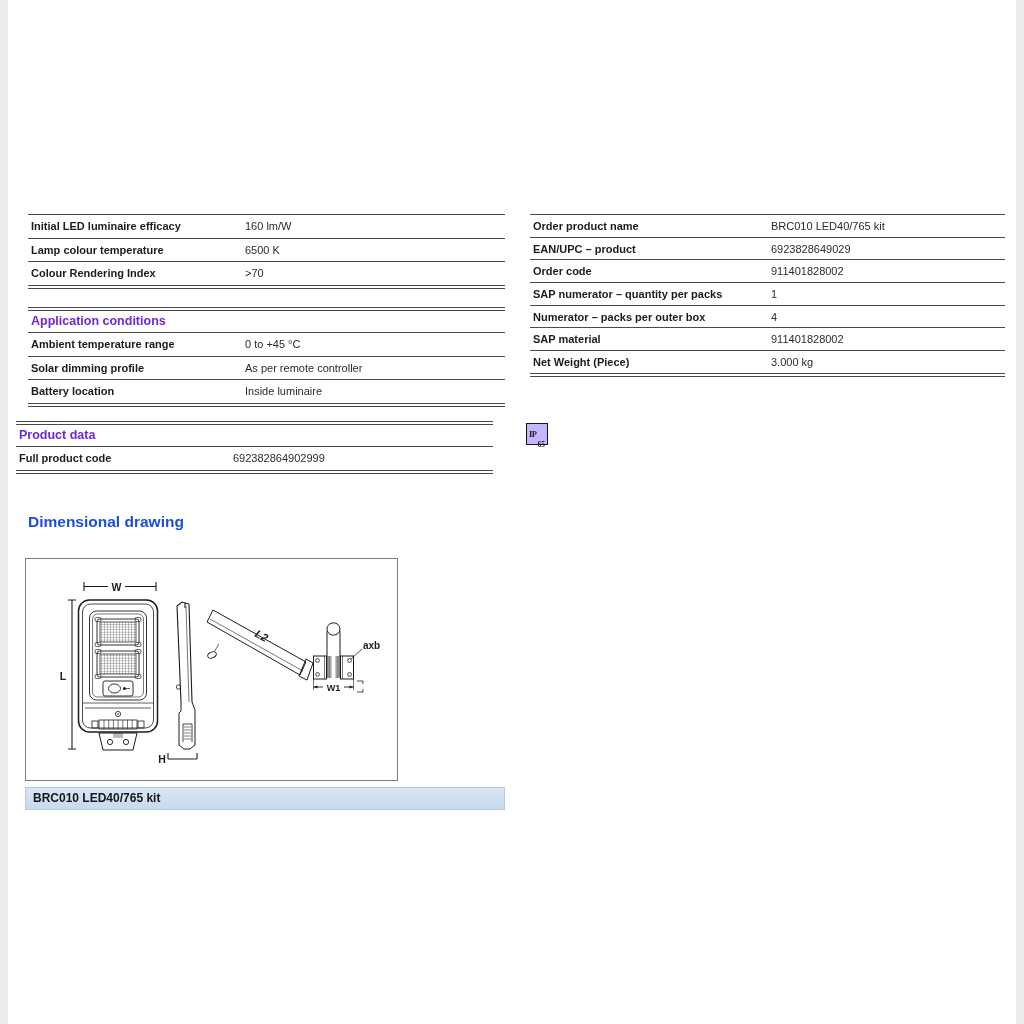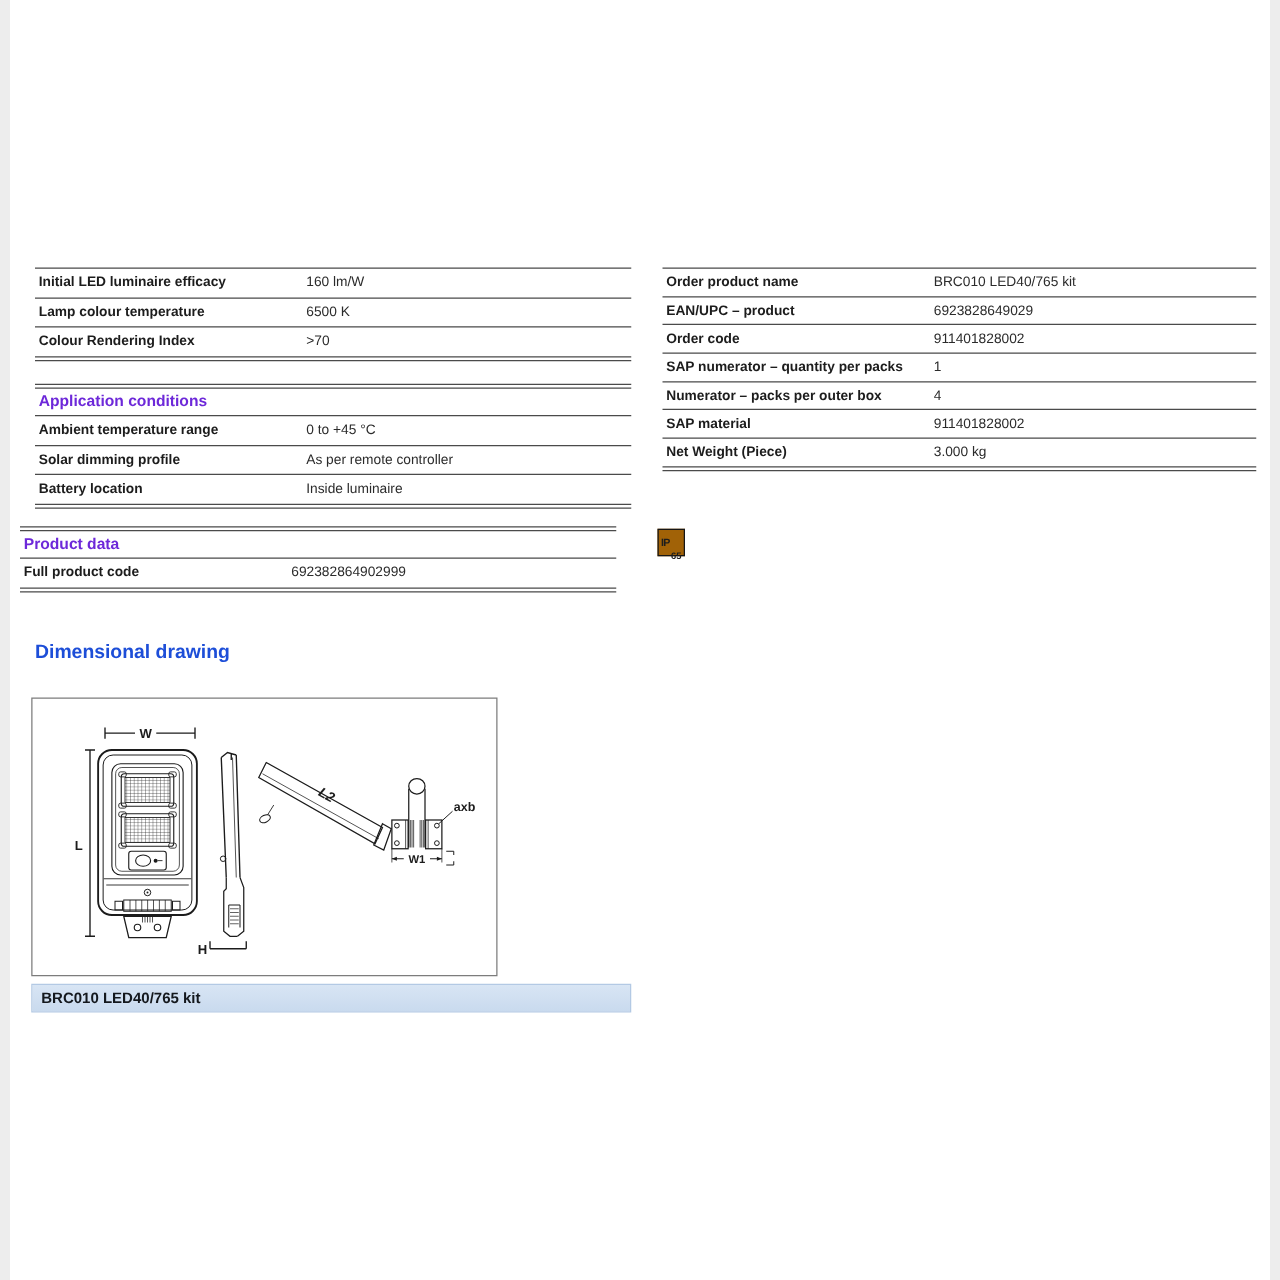--- a/index.html
+++ b/index.html
@@ -13,29 +13,29 @@
   
   .tbl{position:absolute;border-bottom:4px double #4a4a4a;}
   .tbl.open-top{border-top:1.6px solid #4a4a4a;}
   .tbl.closed-top{border-top:4px double #4a4a4a;}
   .thead{
     height:18.5px;padding:2.5px 0 0 3px;border-bottom:1.6px solid #4a4a4a;
     color:#6d28d9;font-weight:bold;font-size:12.5px;
   }
   .trow{display:flex;align-items:center;height:22.6px;border-bottom:1.6px solid #4a4a4a;}
   .trow:last-child{border-bottom:none;}
-  .tbl.tight .trow{height:21.7px;}
+  .tbl.tight .trow{height:21.7px;gap:24px;}
   .tlabel{width:214px;padding-left:3px;font-weight:bold;font-size:11px;color:#1c1c1c;flex:none;}
   .tvalue{flex:1;font-size:11px;color:#2b2b2b;}
 
   
   .ip-badge{
     position:absolute;left:526px;top:423px;width:22px;height:22px;
     border:1.6px solid #161616;box-sizing:border-box;display:flex;
-    align-items:center;justify-content:center;background:#a16207;
+    align-items:center;justify-content:center;background:#c4b5fd;font-family:Liberation Serif, serif;
   }
   .ip-badge .p1{font-weight:bold;font-size:8.5px;letter-spacing:-0.5px;}
   .ip-badge .p2{font-size:7.5px;font-weight:bold;margin-left:1px;margin-top:21px;}
 
   
   .dd-heading{
     position:absolute;left:28px;top:513px;margin:0;
     font-size:15.5px;font-weight:bold;color:#1d4ed8;
   }
   .drawing-box{

